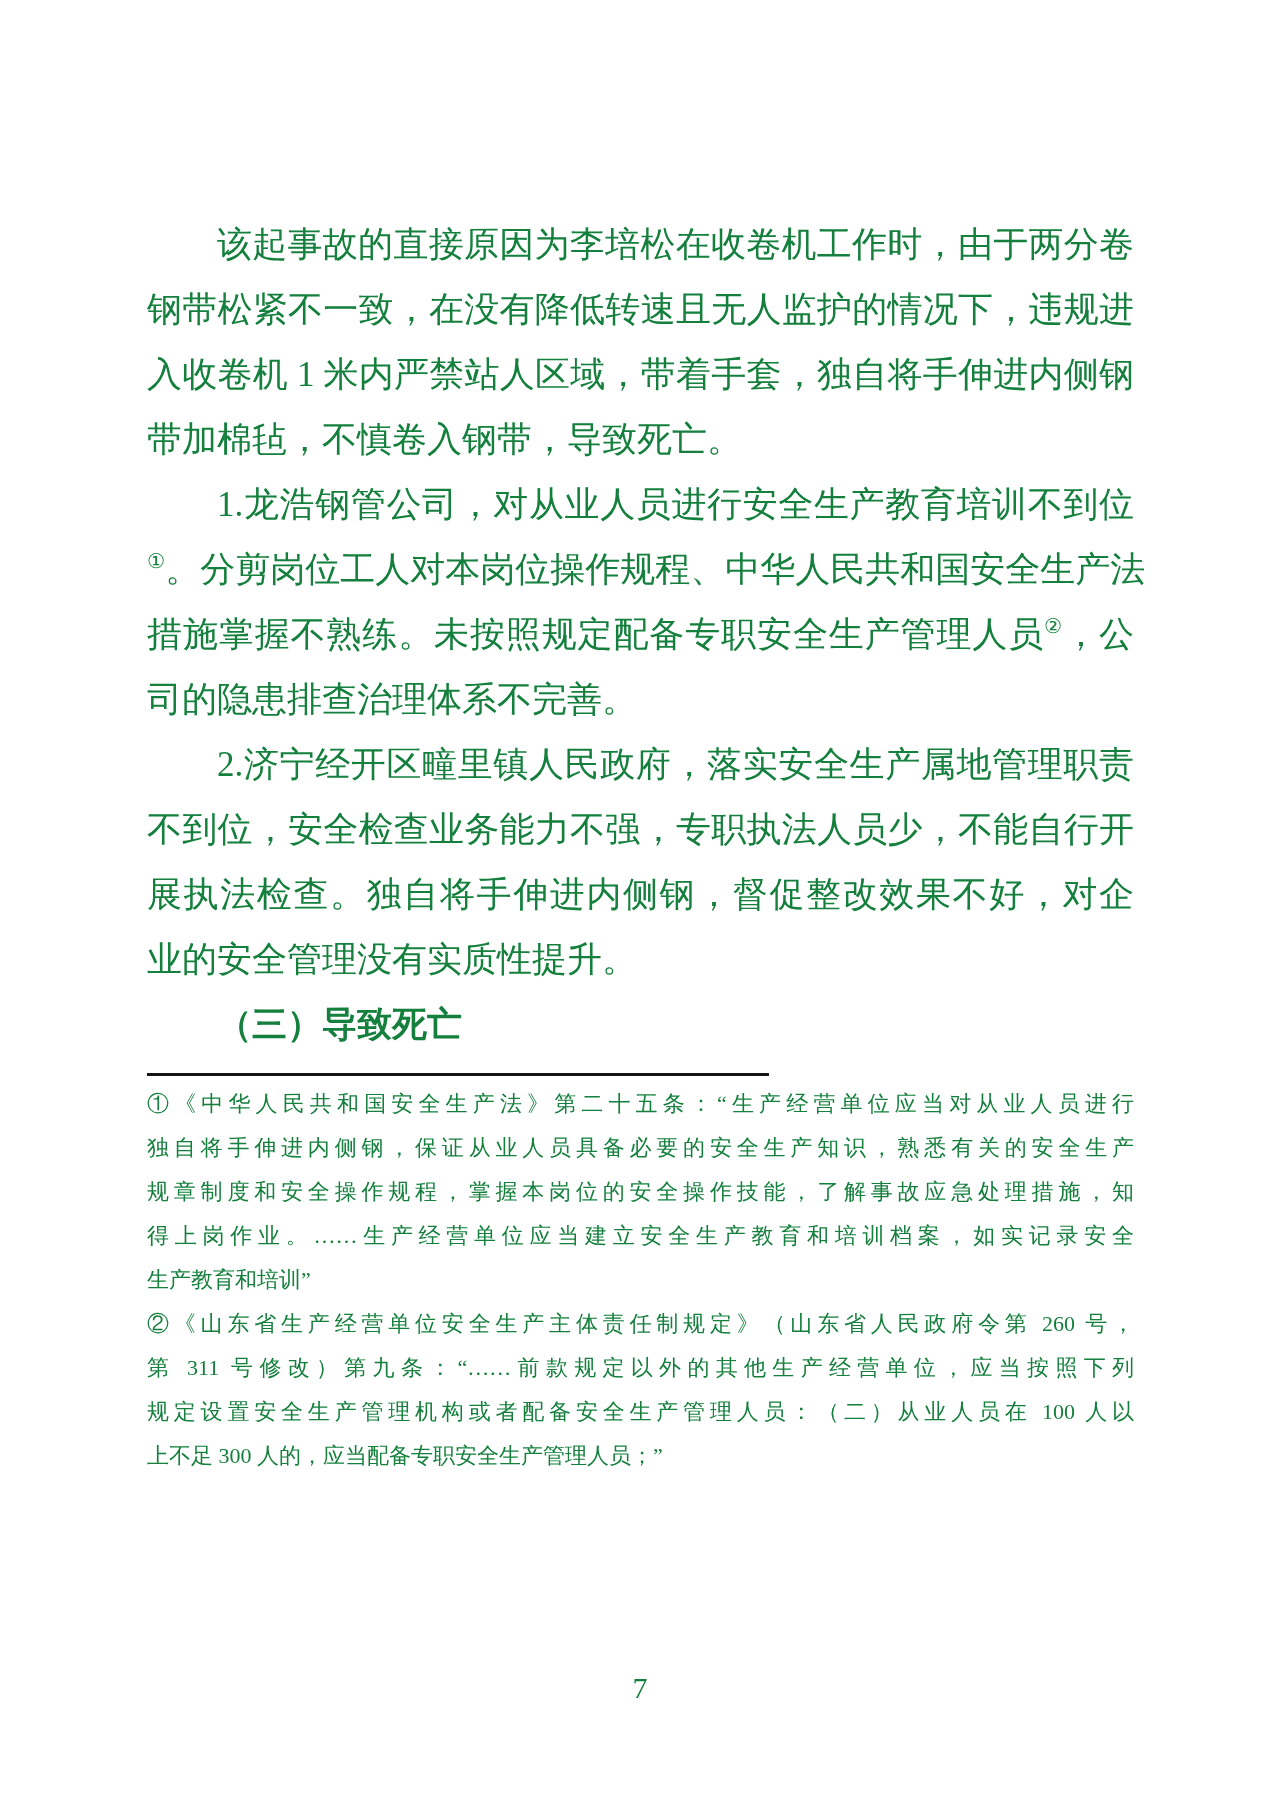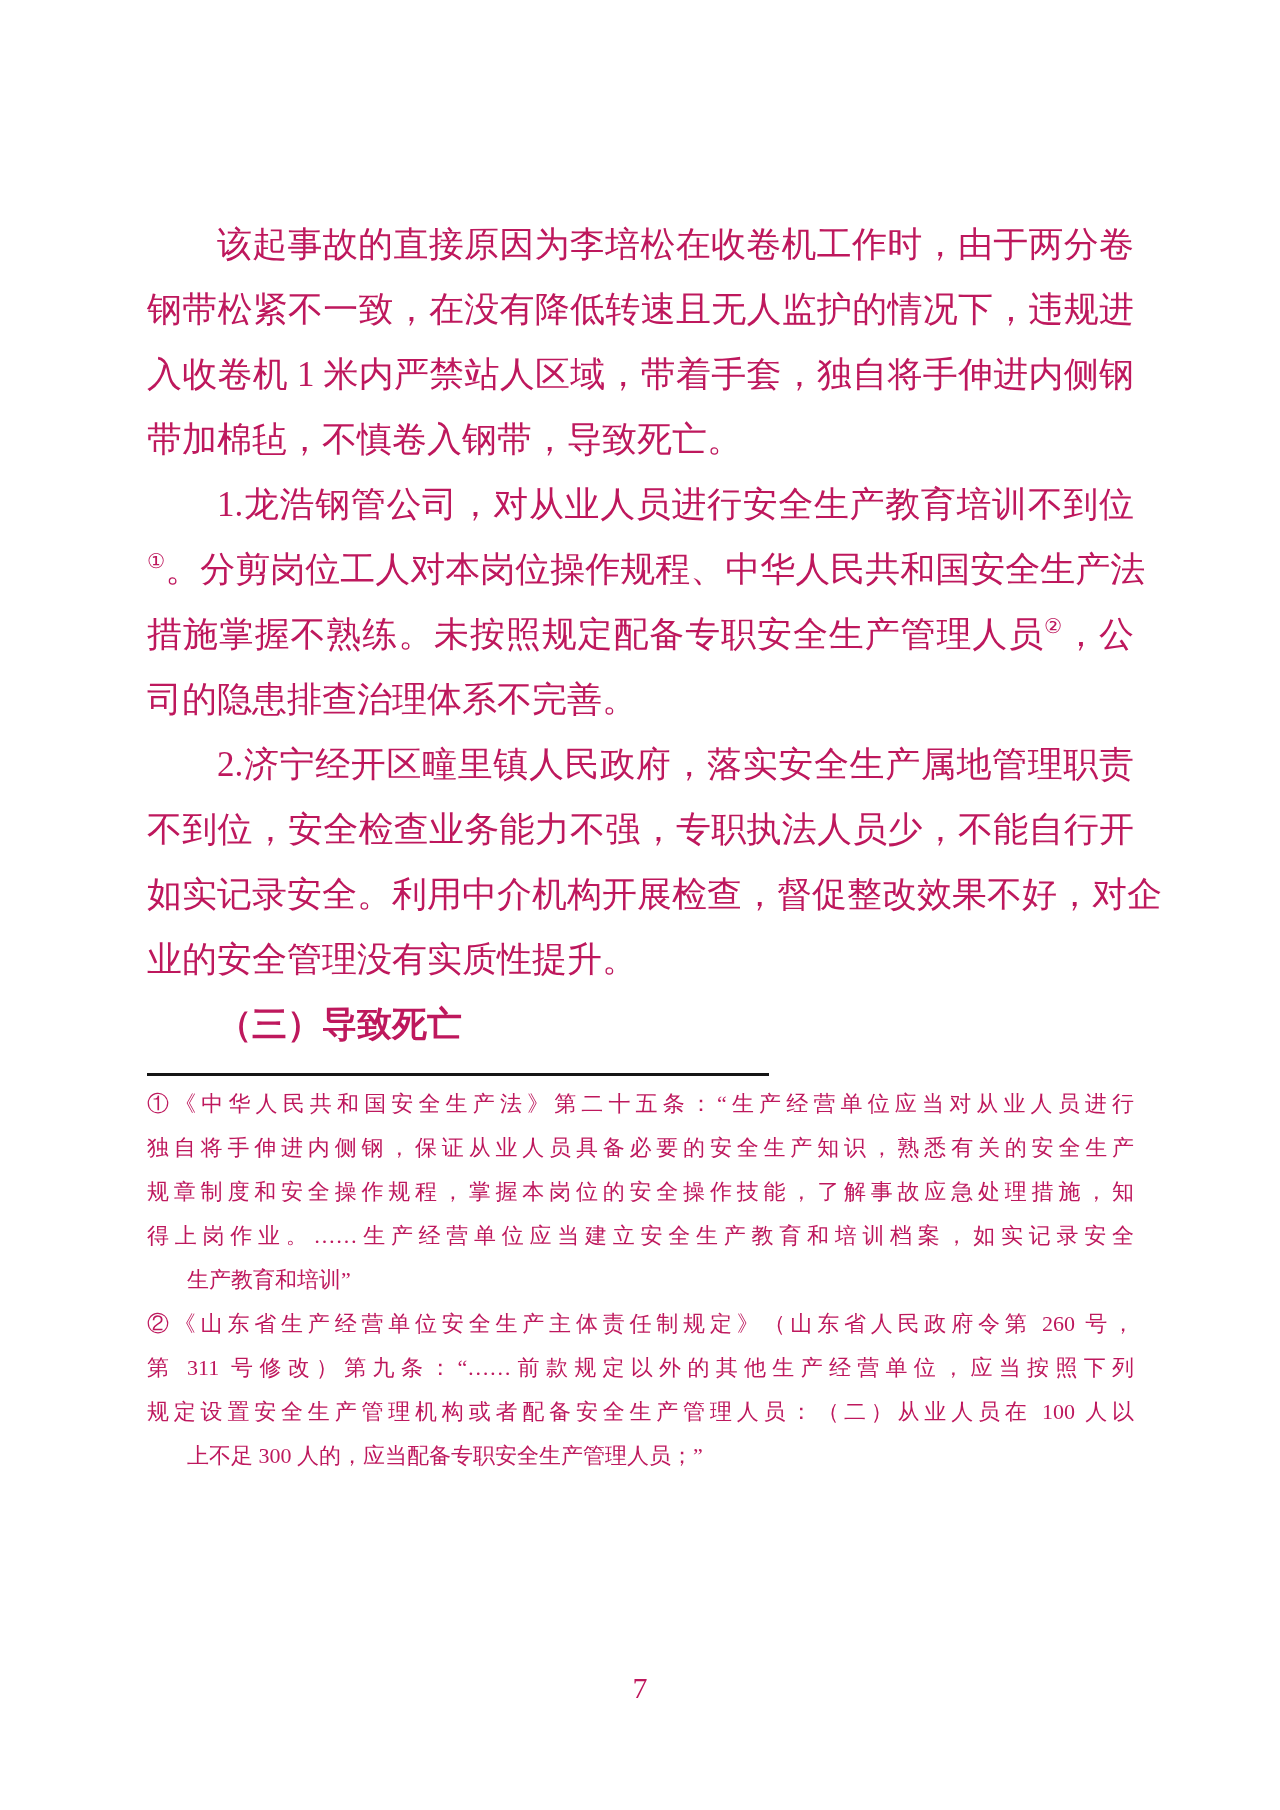--- a/index.html
+++ b/index.html
@@ -3,21 +3,21 @@
 <meta charset="utf-8">
 <style>
   html, body { margin: 0; padding: 0; background: #e8e8e8; }
   .page {
     position: relative;
     width: 1280px;
     height: 1810px;
     margin: 0 auto;
     background: #ffffff;
     font-family: "Liberation Serif", "DejaVu Serif", serif;
-    color: #be185d;
+    color: #15803d;
     overflow: hidden;
   }
   .content {
     position: absolute;
     left: 147px;
     right: 146px;
     top: 212px;
   }
   
   .bline {
@@ -48,21 +48,21 @@
   }
   .footnotes { margin-top: 6px; }
   .fline {
     font-size: 22px;
     line-height: 44px;
     height: 44px;
     white-space: nowrap;
     text-align: justify;
   }
   .fline.j { text-align-last: justify; }
-  .fline.l { text-align-last: left; margin-left: 40px; }
+  .fline.l { text-align-last: left; }
   .pagenum {
     position: absolute;
     top: 1668px;
     left: 0;
     width: 100%;
     text-align: center;
     font-size: 30px;
     line-height: 40px;
   }
 </style>
@@ -78,21 +78,21 @@
     <div class="bline l">带加棉毡，不慎卷入钢带，导致死亡。</div>
 
 
     <div class="bline j indent">1.龙浩钢管公司，对从业人员进行安全生产教育培训不到位</div>
     <div class="bline j"><sup class="fnref">①</sup><span>。分剪岗位工人对本岗位操作规程、中华人民共和国安全生产法</span></div>
     <div class="bline j"><span>措施掌握不熟练。未按照规定配备专职安全生产管理人员</span><sup class="fnref">②</sup><span>，公</span></div>
     <div class="bline l">司的隐患排查治理体系不完善。</div>
 
     <div class="bline j indent">2.济宁经开区疃里镇人民政府，落实安全生产属地管理职责</div>
     <div class="bline j">不到位，安全检查业务能力不强，专职执法人员少，不能自行开</div>
-    <div class="bline j">如实记录安全。利用中介机构开展检查，督促整改效果不好，对企</div>
+    <div class="bline j">展执法检查。独自将手伸进内侧钢，督促整改效果不好，对企</div>
     <div class="bline l">业的安全管理没有实质性提升。</div>
 
     <div class="bline heading indent">（三）导致死亡</div>
 
     <div class="fnsep"></div>
 
     <div class="footnotes">
       <div class="fline j">①《中华人民共和国安全生产法》第二十五条：“生产经营单位应当对从业人员进行</div>
       <div class="fline j">独自将手伸进内侧钢，保证从业人员具备必要的安全生产知识，熟悉有关的安全生产</div>
       <div class="fline j">规章制度和安全操作规程，掌握本岗位的安全操作技能，了解事故应急处理措施，知</div>

